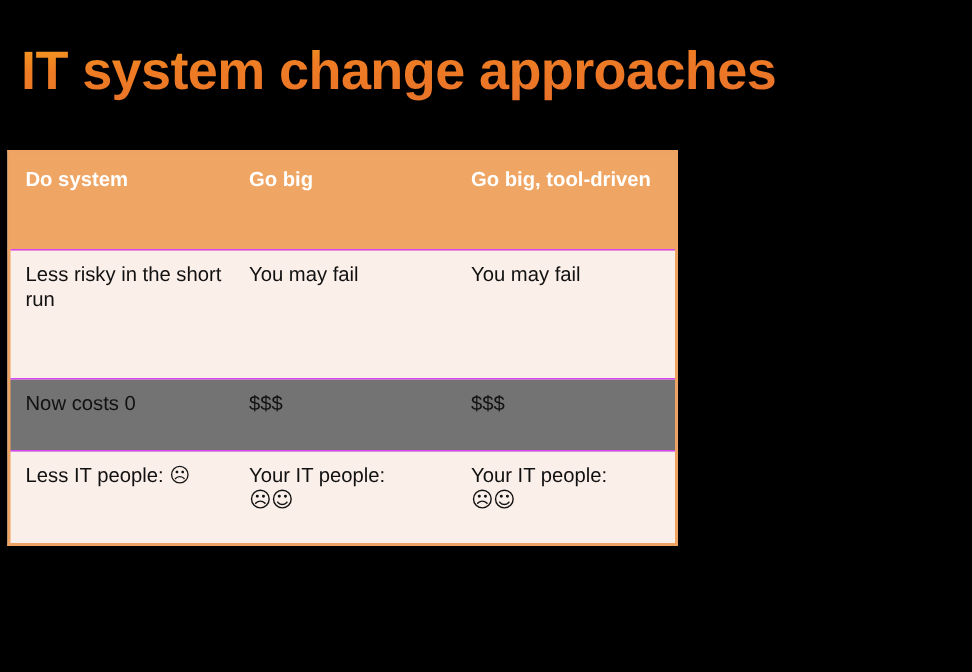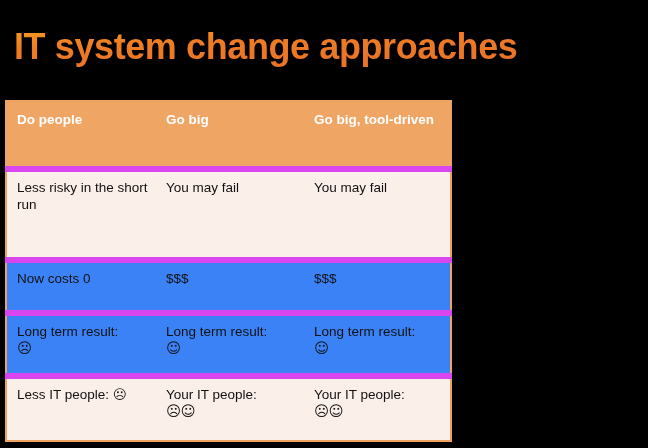--- a/index.html
+++ b/index.html
@@ -67,25 +67,25 @@
     border: none;
   }
 
   #comparison-table td {
     font-size: 13.5px;
     color: #111111;
     text-align: left;
     vertical-align: top;
     padding: 7px 8px 6px 10px;
     line-height: 17px;
-    border-top: 6px solid #d946ef;
+    border-top: 1px solid #d946ef;
   }
 
   tr.tint td { background: #FBEFE9; }
-  tr.plain td { background: #3b82f6; }
+  tr.plain td { background: #737373; }
 
   tr.r-risk td   { height: 72px; }
   tr.r-cost td   { height: 28px; }
   tr.r-mgmt td   { height: 44px; }
   tr.r-long td   { height: 44px; }
   tr.r-people td { height: 48px; }
 
   .faces {
     font-family: "DejaVu Sans", sans-serif;
     font-size: 14.5px;
@@ -103,21 +103,21 @@
   <div id="slide-title">IT system change approaches</div>
 
   <table id="comparison-table">
     <colgroup>
       <col class="c1">
         <col class="c2">
         <col class="c3">
     </colgroup>
     <thead>
       <tr>
-        <th>Do people</th>
+        <th>Do system</th>
         <th>Go big</th>
         <th>Go big, tool-driven</th>
       </tr>
     </thead>
     <tbody>
 
       <tr class="tint r-risk">
         <td>
           <span class="cell-text">Less risky in the short run</span>
           <span class="faces"></span>
@@ -141,34 +141,20 @@
           <span class="cell-text">$$$</span>
           <span class="faces"></span>
         </td>
         <td>
           <span class="cell-text">$$$</span>
           <span class="faces"></span>
         </td>
       </tr>
 
 
-      <tr class="plain r-long">
-        <td>
-          <span class="cell-text">Long term result:</span>
-          <span class="faces">☹</span>
-        </td>
-        <td>
-          <span class="cell-text">Long term result:</span>
-          <span class="faces">☺</span>
-        </td>
-        <td>
-          <span class="cell-text">Long term result:</span>
-          <span class="faces">☺</span>
-        </td>
-      </tr>
 
       <tr class="tint r-people">
         <td>
           <span class="cell-text">Less IT people: ☹</span>
           <span class="faces"></span>
         </td>
         <td>
           <span class="cell-text">Your IT people:</span>
           <span class="faces">☹☺</span>
         </td>

